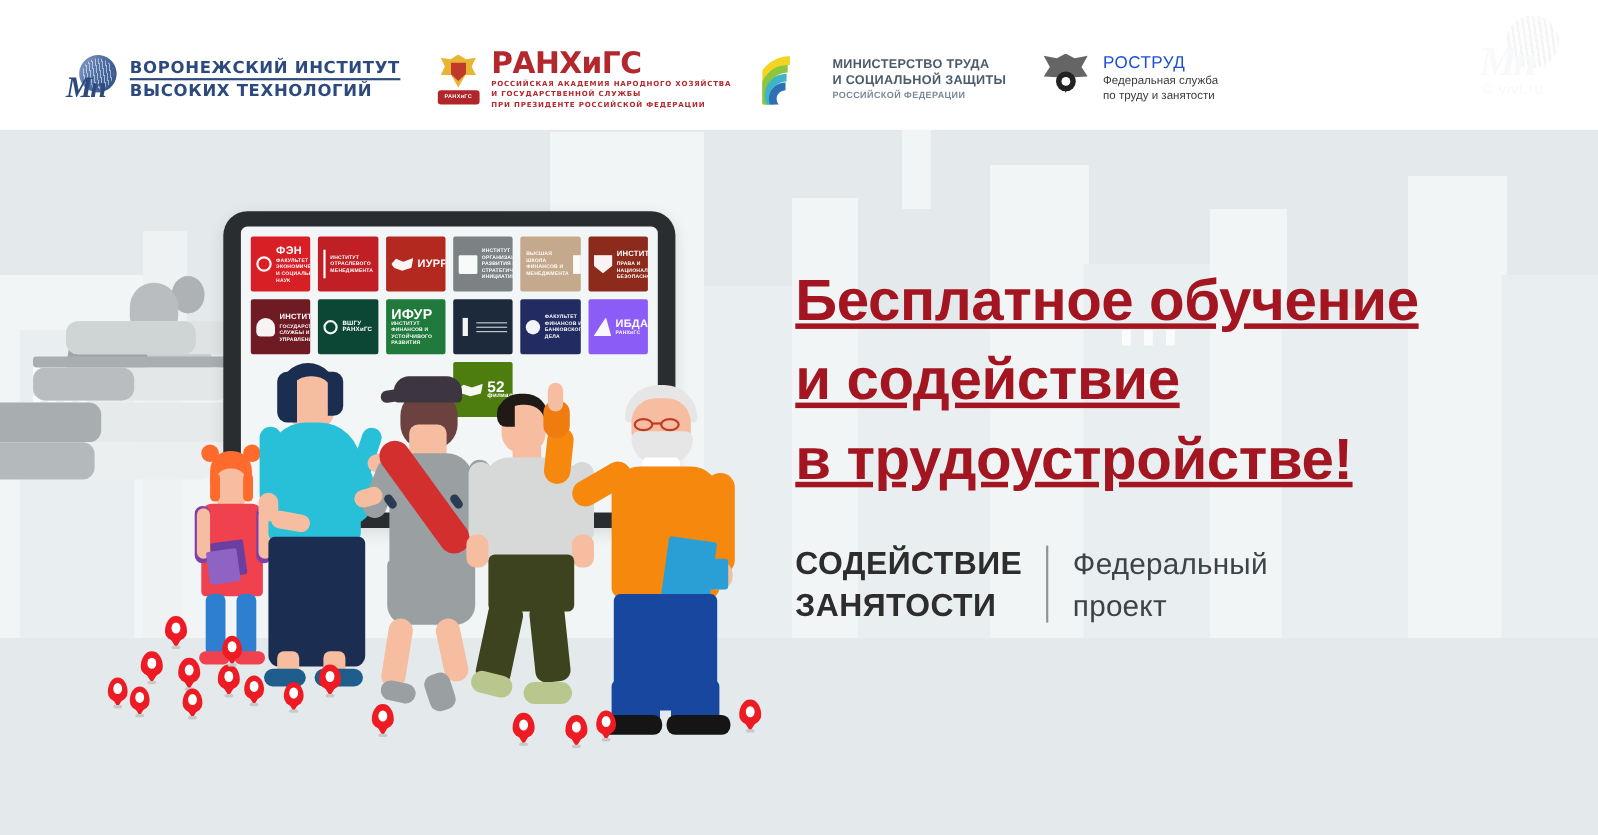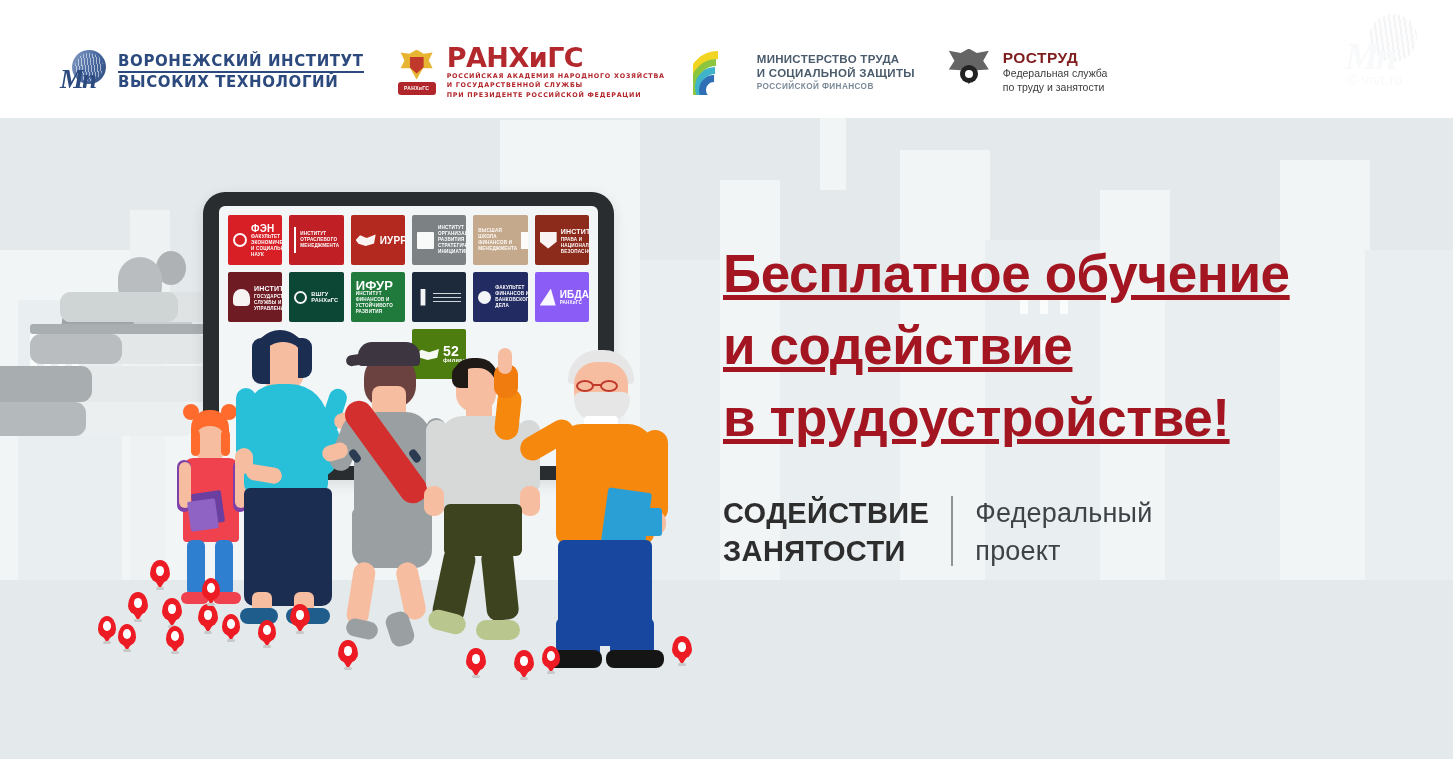--- a/index.html
+++ b/index.html
@@ -79,21 +79,21 @@
   
   .rt-mark { width:48px; height:50px; position:relative; flex:0 0 auto; }
   .rt-eagle {
     position:absolute; left:4px; top:2px; width:40px; height:36px; background:#4a4a4a;
     clip-path:polygon(50% 0,70% 12%,100% 6%,86% 34%,100% 58%,68% 60%,50% 100%,32% 60%,0 58%,14% 34%,0 6%,30% 12%);
     opacity:.85;
   }
   .rt-disc { position:absolute; left:15px; top:18px; width:18px; height:18px; border-radius:50%; background:#222; }
   .rt-disc:after{ content:""; position:absolute; left:5px; top:5px; width:8px; height:8px; border-radius:50%; background:#fff; }
   .rt-txt { margin-left:10px; }
-  .rt-l1 { font-size:15.5px; font-weight:bold; color:#7f1d1d; letter-spacing:.4px; line-height:18px; }
+  .rt-l1 { font-size:15.5px; font-weight:normal; color:#1d4ed8; letter-spacing:.4px; line-height:18px; }
   .rt-l2,.rt-l3 { font-size:10.5px; color:#3b3b3b; line-height:13.5px; }
 
   
   .wm { position:absolute; right:18px; top:12px; width:96px; height:78px; z-index:40; opacity:.5; }
   .wm-oval {
     position:absolute; left:30px; top:2px; width:48px; height:48px; border-radius:50%;
     background:repeating-linear-gradient(98deg,#e7ebec 0 2px,#fdfdfd 2px 5px);
     transform:rotate(-16deg);
   }
   .wm-m { position:absolute; left:6px; top:22px; font-size:38px; font-weight:bold; font-style:italic; color:#f2f5f6; letter-spacing:-3px; font-family:"Liberation Serif",serif; }
@@ -246,21 +246,21 @@
       <div class="logoblk" style="margin-right:30px;">
         <div class="mt-mark">
           <div class="arc" style="left:-6px;top:2px;width:62px;height:62px;border-width:8px;border-top-color:#f2d423;border-left-color:#f2d423;transform:rotate(-45deg);"></div>
           <div class="arc" style="left:-2px;top:10px;width:50px;height:50px;border-width:7px;border-top-color:#8cc63f;border-left-color:#8cc63f;transform:rotate(-45deg);"></div>
           <div class="arc" style="left:2px;top:18px;width:40px;height:40px;border-width:7px;border-top-color:#3fb3c9;border-left-color:#3fb3c9;transform:rotate(-45deg);"></div>
           <div class="arc" style="left:6px;top:26px;width:30px;height:30px;border-width:7px;border-top-color:#2f6fb5;border-left-color:#2f6fb5;transform:rotate(-45deg);"></div>
         </div>
         <div class="mt-txt">
           <div class="mt-l1">МИНИСТЕРСТВО ТРУДА</div>
           <div class="mt-l2">И СОЦИАЛЬНОЙ ЗАЩИТЫ</div>
-          <div class="mt-l3">РОССИЙСКОЙ ФИНАНСОВ</div>
+          <div class="mt-l3">РОССИЙСКОЙ ФЕДЕРАЦИИ</div>
         </div>
       </div>
 
       <div class="logoblk">
         <div class="rt-mark">
           <div class="rt-eagle"></div>
             <div class="rt-disc"></div>
         </div>
         <div class="rt-txt">
           <div class="rt-l1">РОСТРУД</div>

